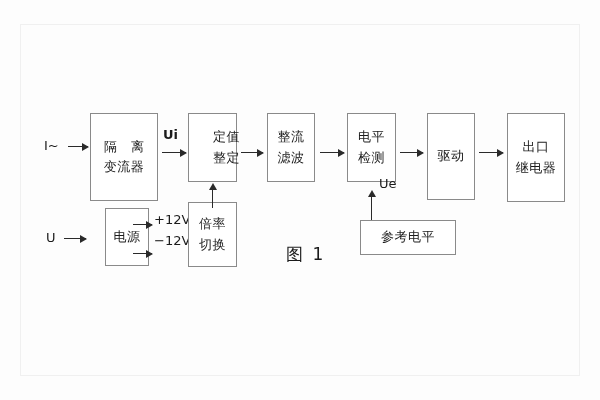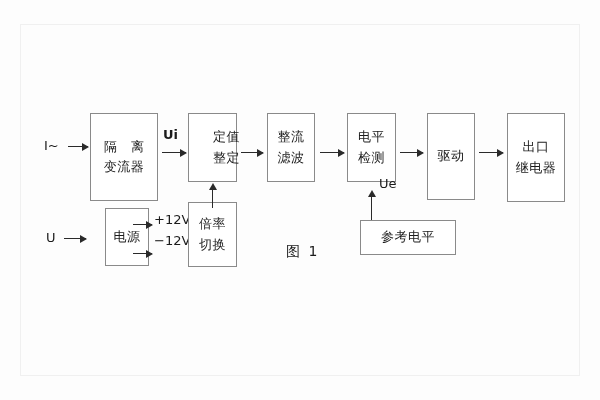--- a/index.html
+++ b/index.html
@@ -52,21 +52,21 @@
     text-indent: 5px;
   }
   .label {
     position: absolute;
     font-size: 13px;
     color: #1b1b1b;
     white-space: nowrap;
   }
   .caption {
     position: absolute;
-    font-size: 14px;
+    font-size: 17px;
     color: #1b1b1b;
     white-space: nowrap;
     letter-spacing: 2px;
   }
   
   .arrow-h {
     position: absolute;
     height: 1px;
     background: #2a2a2a;
   }

